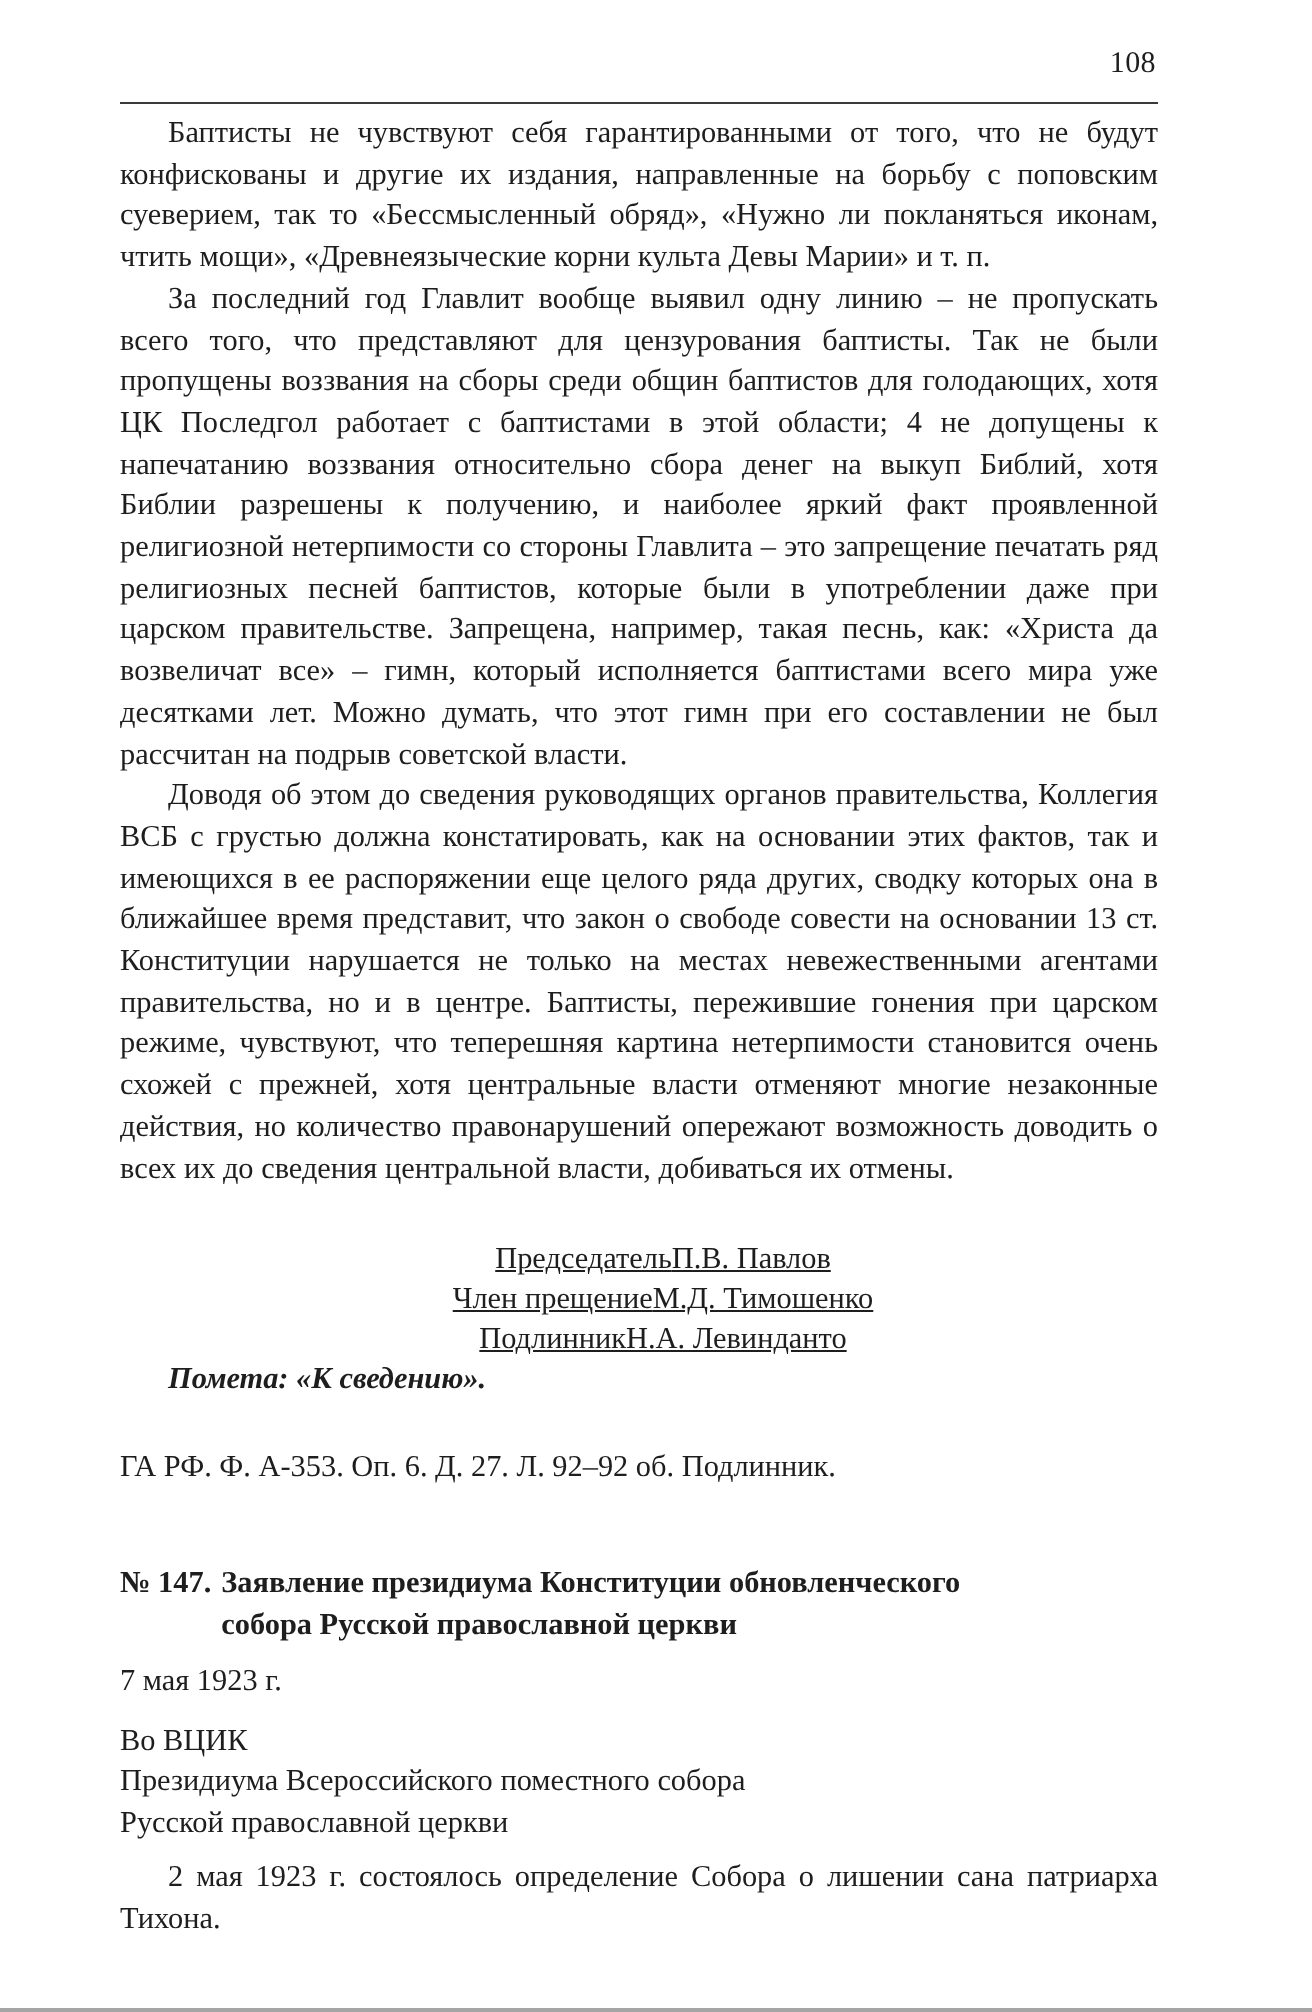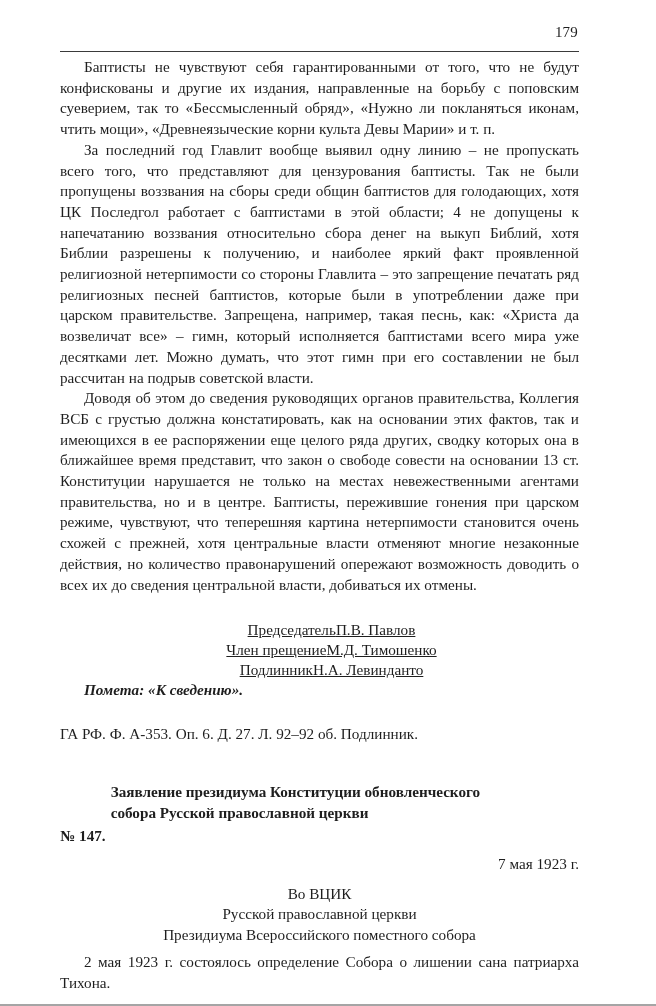--- a/index.html
+++ b/index.html
@@ -31,39 +31,39 @@
     .note {
       padding-left: 24px; font-style: italic; font-weight: bold;
     }
     .source {
       margin-top: 23px; line-height: 20px;
     }
     .doc-heading {
       margin-top: 37px; font-weight: bold; font-size: 15.2px; line-height: 21px;
       display: flex;
     }
-    .doc-num { white-space: nowrap; padding-right: 5px; margin-top: 44px; }
+    .doc-num { white-space: nowrap; padding-right: 5px; }
     .doc-title { flex: 1; }
     .doc-title .l2 { display: block; }
     .doc-date {
-      text-align: right; margin-top: 8px;
+      text-align: left; margin-top: 8px;
     }
     .addressee {
-      text-align: center; margin-top: 9px; line-height: 20.5px;
+      text-align: left; margin-top: 9px; line-height: 20.5px;
     }
     .addressee div { display: block; }
     .body2 { margin-top: 7px; }
     .bottom-edge {
       position: absolute; left: 0; right: 0; bottom: 0; height: 2px; background: #a5a5a5;
     }
   </style>
 </head>
 <body>
 
-<div class="page-number">179</div>
+<div class="page-number">108</div>
 <div class="header-rule"></div>
 
 <div class="column">
   <p class="para">Баптисты не чувствуют себя гарантированными от того, что не будут конфискованы и другие их издания, направленные на борьбу с поповским суеверием, так то «Бессмысленный обряд», «Нужно ли покланяться ико­нам, чтить мощи», «Древнеязыческие корни культа Девы Марии» и т. п.</p>
   <p class="para">За последний год Главлит вообще выявил одну линию – не пропу­скать всего того, что представляют для цензурования баптисты. Так не были пропущены воззвания на сборы среди общин баптистов для голо­дающих, хотя ЦК Последгол работает с баптистами в этой области; 4 не допущены к напечатанию воззвания относительно сбора денег на выкуп Библий, хотя Библии разрешены к получению, и наиболее яркий факт проявленной религиозной нетерпимости со стороны Главлита – это за­прещение печатать ряд религиозных песней баптистов, которые были в употреблении даже при царском правительстве. Запрещена, например, такая песнь, как: «Христа да возвеличат все» – гимн, который исполня­ется баптистами всего мира уже десятками лет. Можно думать, что этот гимн при его составлении не был рассчитан на подрыв советской власти.</p>
   <p class="para">Доводя об этом до сведения руководящих органов правительства, Коллегия ВСБ с грустью должна констатировать, как на основании этих фактов, так и имеющихся в ее распоряжении еще целого ряда других, сводку которых она в ближайшее время представит, что закон о свободе совести на основании 13 ст. Конституции нарушается не только на ме­стах невежественными агентами правительства, но и в центре. Баптисты, пережившие гонения при царском режиме, чувствуют, что теперешняя картина нетерпимости становится очень схожей с прежней, хотя цен­тральные власти отменяют многие незаконные действия, но количество правонарушений опережают возможность доводить о всех их до сведе­ния центральной власти, добиваться их отмены.</p>
 
   <div class="sigs">
     <div class="sig-row">
       <span>Председатель</span>
@@ -90,20 +90,20 @@
     <span class="doc-title">
       <span class="l2">Заявление президиума Конституции обновленческого</span>
       <span class="l2">собора Русской православной церкви</span>
     </span>
   </div>
 
   <div class="doc-date">7 мая 1923 г.</div>
 
   <div class="addressee">
     <div>Во ВЦИК</div>
+    <div>Президиума Всероссийского поместного собора</div>
     <div>Русской православной церкви</div>
-    <div>Президиума Всероссийского поместного собора</div>
   </div>
 
   <p class="para body2">2 мая 1923 г. состоялось определение Собора о лишении сана патри­арха Тихона.</p>
 </div>
 
 <div class="bottom-edge"></div>
 
 </body></html>

